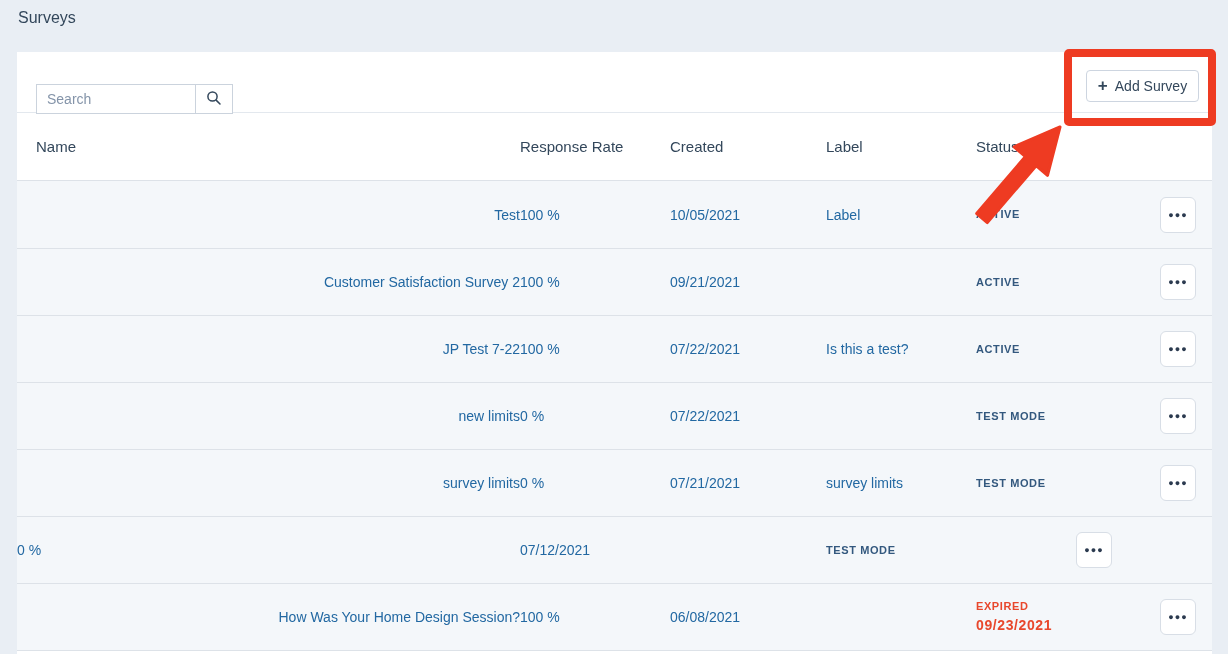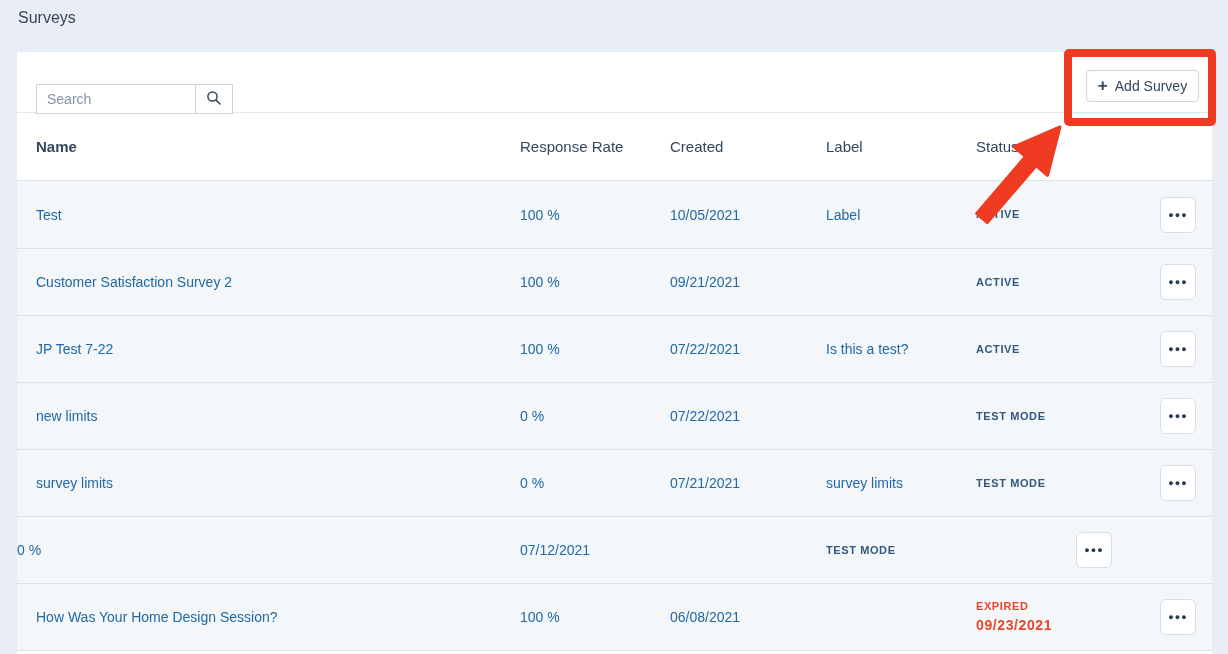--- a/index.html
+++ b/index.html
@@ -52,30 +52,30 @@
     cursor:pointer;
   }
   .add-survey .plus { font-size:17px; font-weight:700; line-height:1; margin-top:-1px; }
   
   .grid {
     display:grid;
     grid-template-columns:503px 150px 156px 150px 152px 84px;
     align-items:center;
   }
   .thead { height:67px; font-size:15px; color:#33475b; background:#fff; }
-  .thead .cell.name { padding-left:19px;font-weight:bold; }
+  .thead .cell.name { padding-left:19px; }
   .cell.center { }
   .row {
     height:67px; background:#f4f7fa;
     border-top:1px solid #dde2e8;
     font-size:14px; color:#2268a2;
   }
   .row:first-of-type { border-top:none; }
   .rows { border-top:1px solid #dde2e8; }
-  .row .cell.name { padding-left:19px; }
+  .row .cell.name { padding-left:19px;text-align:right; }
   .row a { color:#2268a2; text-decoration:none; cursor:pointer; }
   .status {
     font-size:11px; font-weight:700; letter-spacing:0.6px;
     color:#33587e; line-height:1.5;
   }
   .status.expired { color:#e8472c; }
   .status .status-date { display:block; font-size:14px; font-weight:700; }
   .cell.actions { display:flex; justify-content:flex-end; padding-right:16px; }
   .dots {
     width:36px; height:36px;

